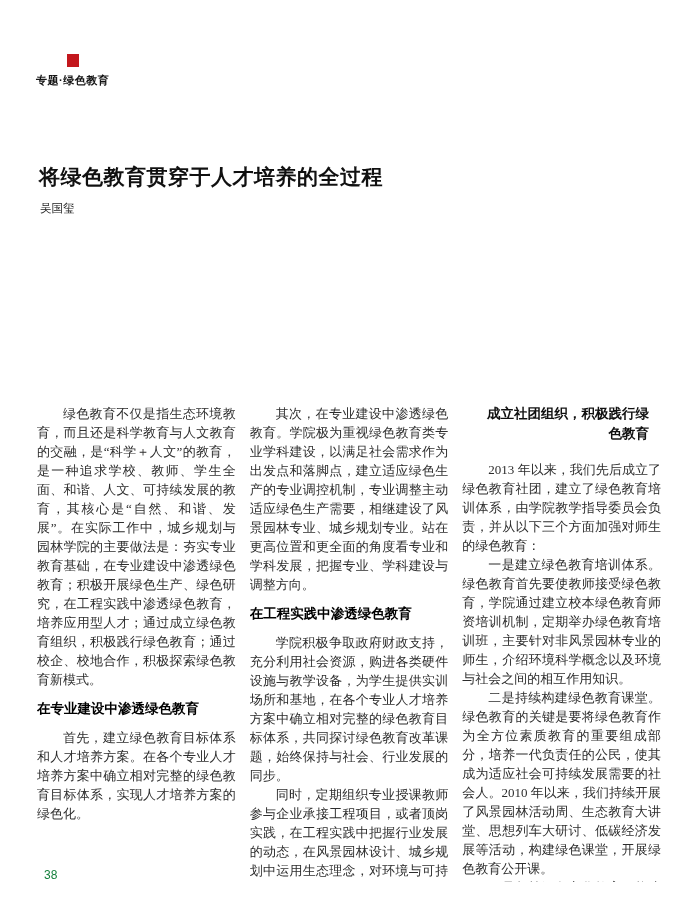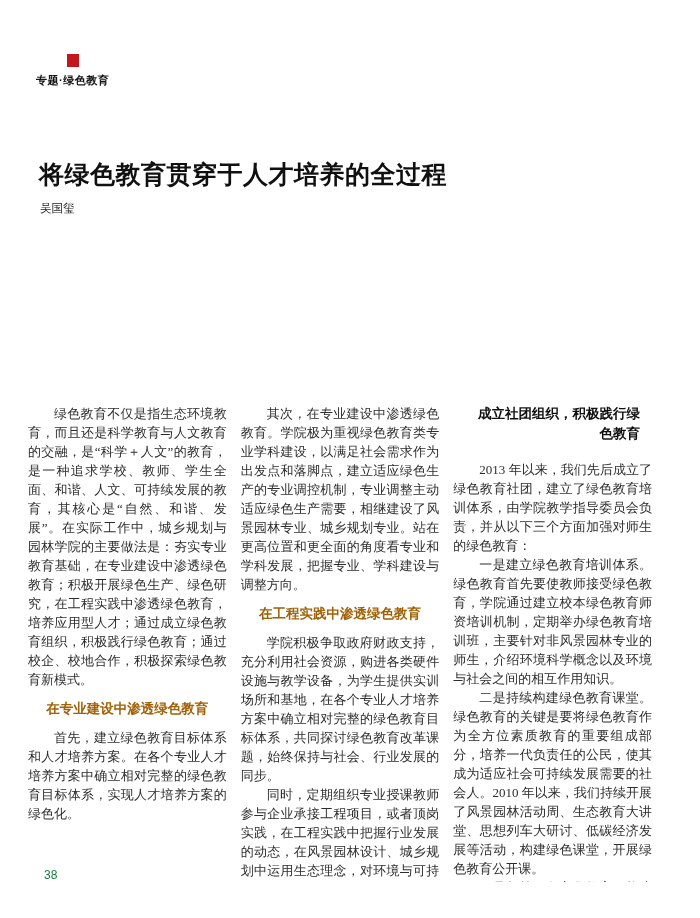--- a/index.html
+++ b/index.html
@@ -34,39 +34,39 @@
     font-weight: bold;
     font-size: 11px;
     color: #141414;
     letter-spacing: 0.5px;
   }
   .title {
     position: absolute;
     left: 39px;
     top: 164px;
     margin: 0;
-    font-family: Liberation Mono, monospace;
+    font-family: Liberation Sans, sans-serif;
     font-weight: bold;
-    font-size: 25px;
+    font-size: 21px;
     line-height: 26px;
     color: #101010;
     letter-spacing: 0.5px;
     white-space: nowrap;
   }
   .author {
     position: absolute;
     left: 40px;
     top: 201px;
     font-size: 11.5px;
     color: #222222;
     font-family: Liberation Serif, serif;
   }
   .columns {
     position: absolute;
-    left: 28px;
+    left: 37px;
     top: 404px;
     width: 624px;
     height: 478px;
     display: flex;
     gap: 14px;
     overflow: hidden;
   }
   .col {
     flex: 1 1 0;
     min-width: 0;
@@ -80,22 +80,21 @@
     text-justify: inter-ideograph;
     text-indent: 2em;
     color: #2d2d2d;
   }
   .sec-heading {
     margin: 10px 0 10px 0;
     font-family: "Liberation Sans", "DejaVu Sans", sans-serif;
     font-weight: bold;
     font-size: 13.5px;
     line-height: 19px;
-    text-align: center;
-    color: #a16207;
+    color: #000000;
   }
   .sec-heading-wrap {
     margin: 0 12px 16px 0;
     font-family: "Liberation Sans", "DejaVu Sans", sans-serif;
     font-weight: bold;
     font-size: 13.5px;
     line-height: 20px;
     text-align: right;
     text-indent: 1.6em;
     color: #101010;

